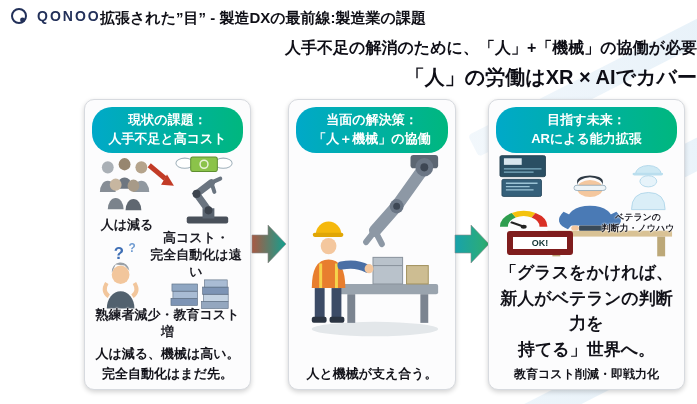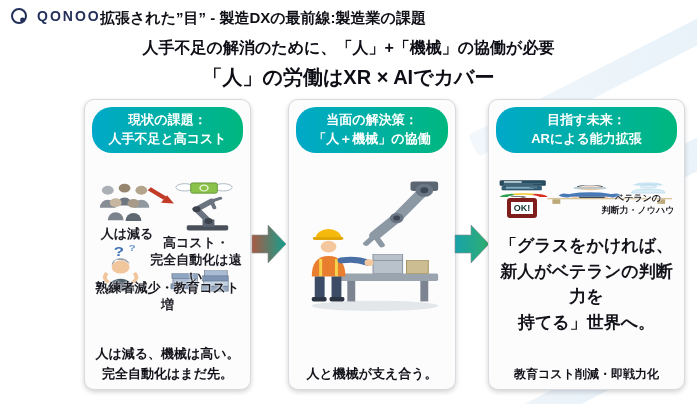--- a/index.html
+++ b/index.html
@@ -24,35 +24,34 @@
 
   .logo { position:absolute; top:7px; left:10px; display:flex; align-items:center; gap:9px; z-index:2; }
   .logo-text { font-weight:bold; font-size:14px; letter-spacing:2px; color:#223059; }
 
   .page-title {
     position:absolute; top:9px; left:100px;
     font-size:15px; font-weight:bold; color:#101017; z-index:2;
   }
   .lead {
     position:absolute; top:38px; left:0; width:100%;
-    text-align:center; font-weight:bold; color:#0e0e16; z-index:2;
+    text-align:right; font-weight:bold; color:#0e0e16; z-index:2;
   }
   .lead .l1 { font-size:16px; }
   .lead .l2 { font-size:20px; margin-top:5px; }
 
   .panel {
     position:absolute; top:99px; height:291px;
     background:#fcfcfd;
     border:1px solid #d7dadf;
     border-radius:10px;
     box-shadow:0 2px 5px rgba(0,0,0,.18);
     z-index:1;
     display:flex; flex-direction:column; align-items:center;
     padding:7px 7px 6px;
-    gap:27px;
   }
   #panel-current  { left:84px;  width:167px; }
   #panel-solution { left:288px; width:168px; }
   #panel-future   { left:488px; width:197px; }
 
   .pill {
     width:100%;
     border-radius:20px;
     background:linear-gradient(90deg,#00a9c9,#00b77e);
     color:#ffffff;
@@ -69,22 +68,22 @@
   .mini-label {
     position:absolute;
     font-size:13px; font-weight:bold; color:#1b1b23;
     text-align:center; line-height:1.3;
     text-shadow:0 0 2px #fff, 0 0 2px #fff;
     z-index:2;
   }
   .ok-badge {
     position:absolute;
     font-size:9px; font-weight:bold; color:#133;
-    background:#ffffff; border:4px solid #7f1d1d; border-radius:3px;
-    padding:0 3px; line-height:1.4; z-index:2;
+    background:#ffffff; border:6px solid #7f1d1d; border-radius:3px;
+    padding:0 19px; line-height:1.4; z-index:2;
   }
 
   .footer-text {
     text-align:center; font-weight:bold;
     color:#121219; font-size:13px; line-height:1.5;
     margin-top:2px;
   }
   .footer-note {
     text-align:center; font-weight:bold;
     color:#121219; font-size:12px; margin-top:4px;

